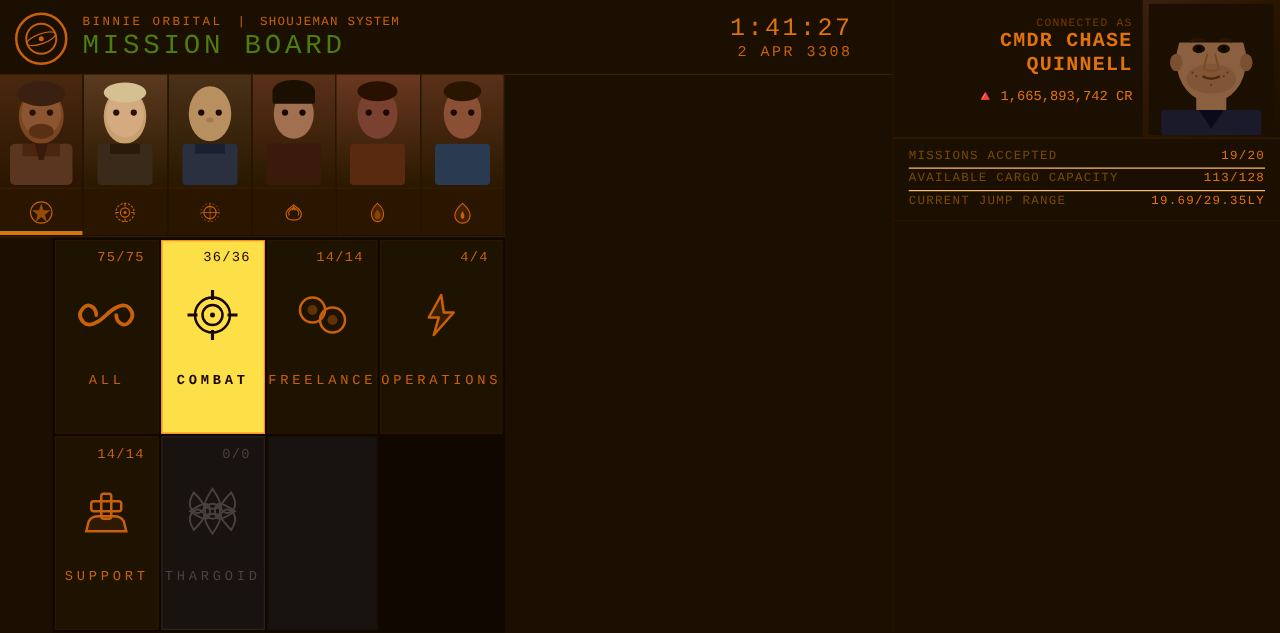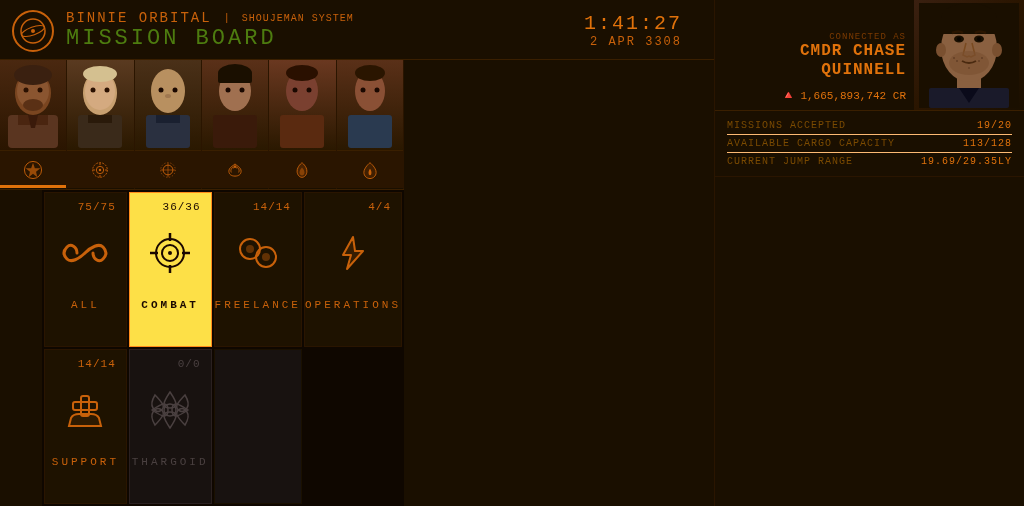--- a/index.html
+++ b/index.html
@@ -40,21 +40,21 @@
       color: #c8610a;
       font-size: 18px;
     }
 
     .header-title-block {
       display: flex;
       flex-direction: column;
     }
 
     .header-subtitle {
-      font-size: 14px;
+      font-size: 10px;
       color: #c8610a;
       letter-spacing: 2px;
       text-transform: uppercase;
     }
 
     .header-title {
       font-size: 22px;
       color: #4d7c0f;
       letter-spacing: 3px;
       text-transform: uppercase;
@@ -116,21 +116,20 @@
       align-items: center;
       justify-content: center;
     }
 
     .profile-info {
       flex: 1;
       padding: 8px 10px;
       display: flex;
       flex-direction: column;
       justify-content: flex-start;
-      margin-top: 18px;
     }
 
     .connected-as {
       font-size: 9px;
       color: #7a3a00;
       letter-spacing: 1px;
       text-transform: uppercase;
       text-align: right;
     }
 

